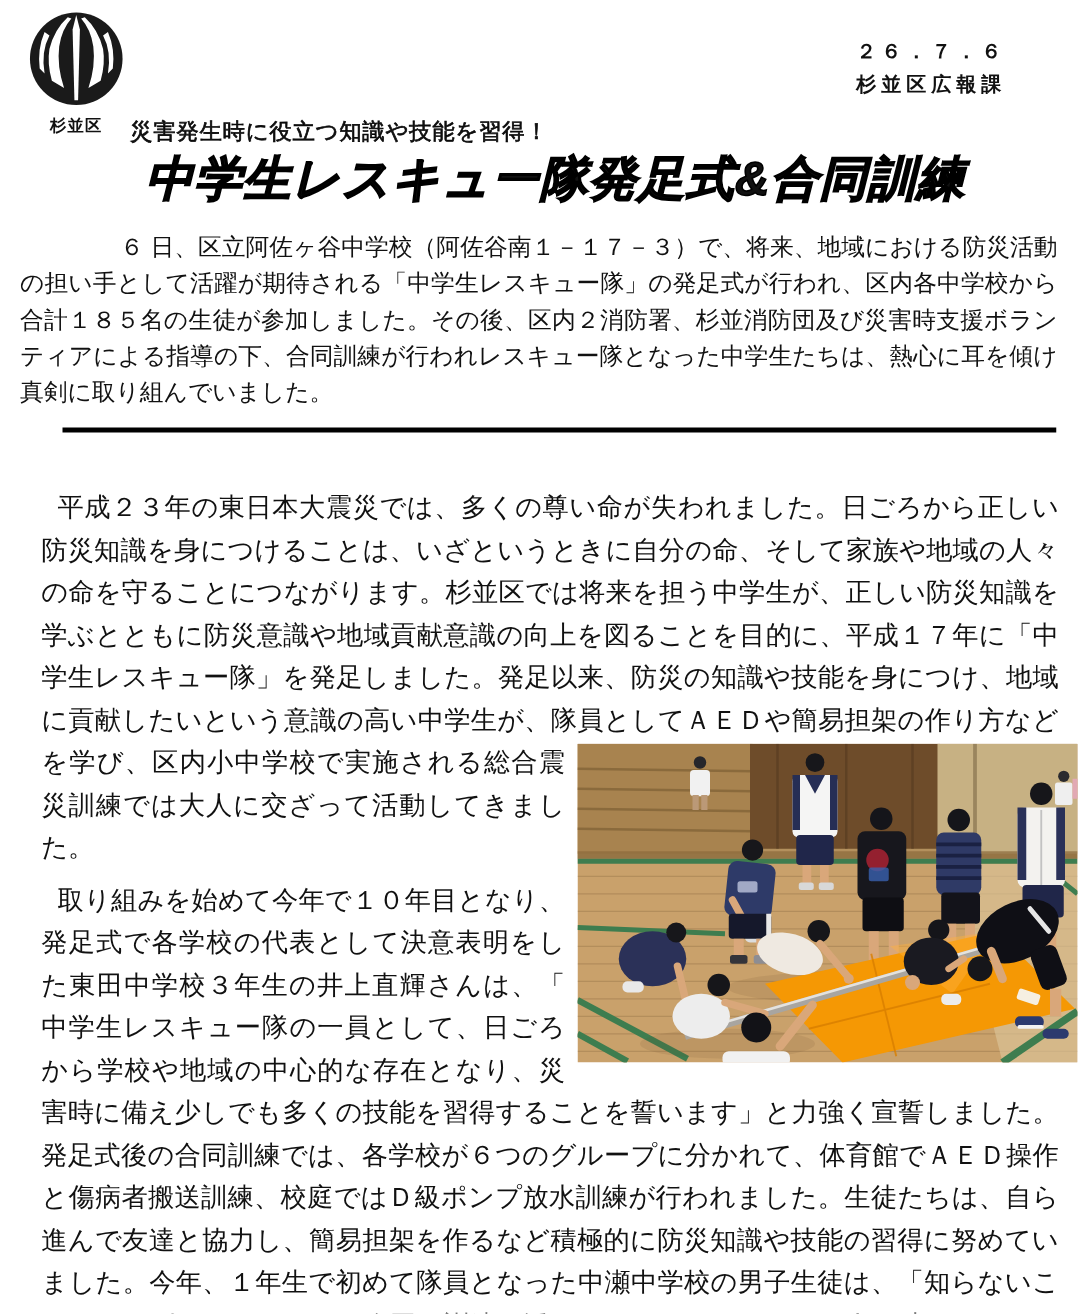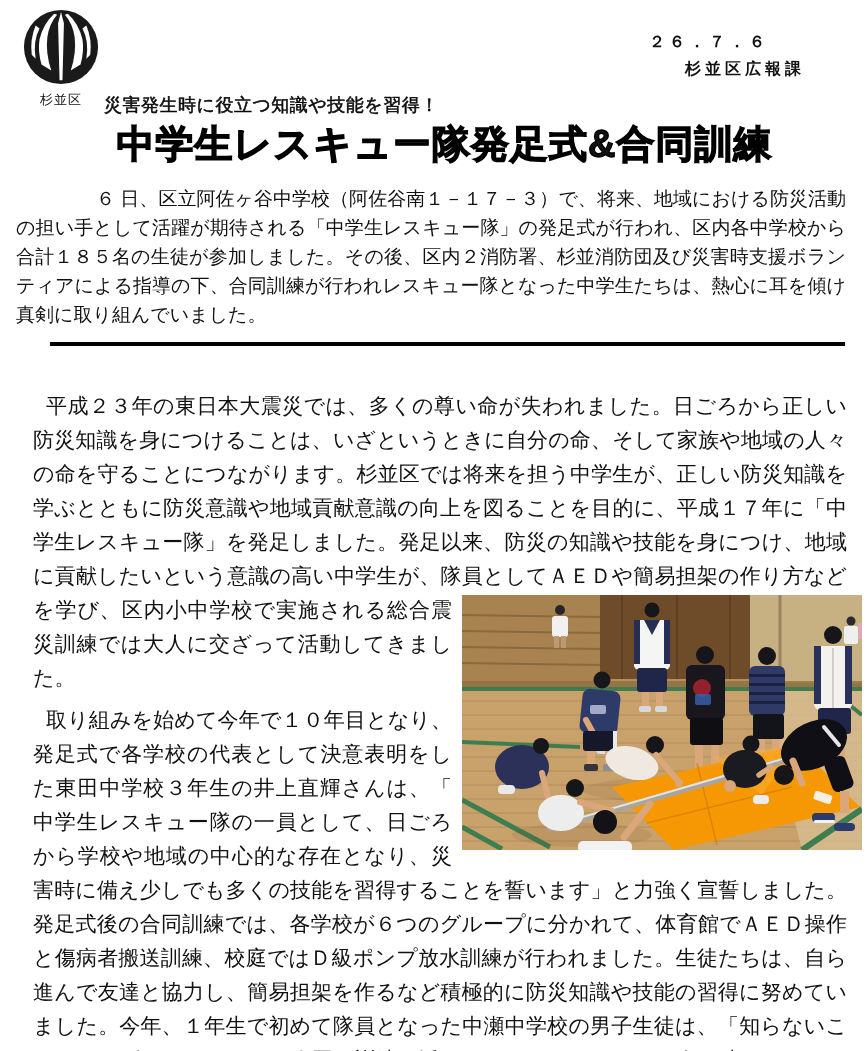--- a/index.html
+++ b/index.html
@@ -4,29 +4,29 @@
 <style>
   * { margin:0; padding:0; box-sizing:border-box; }
   html,body { background:#ffffff; }
   .page {
     position:relative; width:867px; height:1051px; margin:0 auto;
     background:#ffffff; color:#111; overflow:hidden;
     font-family:"Liberation Sans","DejaVu Sans",sans-serif;
   }
   
   .logo-block { position:absolute; left:22px; top:8px; width:78px; text-align:center; }
-  .logo-label { font-size:13px; font-weight:400; letter-spacing:1px; margin-top:1px; }
+  .logo-label { font-size:13px; font-weight:700; letter-spacing:1px; margin-top:1px; }
   .date-block { position:absolute; right:62px; top:28px; text-align:left;
                 font-weight:700; font-size:16px; line-height:27px; }
   .date-line  { letter-spacing:4px; }
-  .dept-line  { letter-spacing:4px;margin-left:36px; }
+  .dept-line  { letter-spacing:4px; }
   .subtitle { position:absolute; left:104px; top:93px; font-size:18px; font-weight:400;
               -webkit-text-stroke:0.5px #000; letter-spacing:0.5px; }
   .title { position:absolute; left:0; right:0; top:121px; padding-left:22px; text-align:center;
-           font-size:38px; line-height:46px; font-weight:900; letter-spacing:1px;
+           font-size:38px; line-height:46px; font-weight:900; letter-spacing:1px;font-style:italic;
            -webkit-text-stroke:1.3px #000; }
   
   .lead { position:absolute; left:16px; top:184px; width:830px;
           font-size:19px; line-height:29px; text-align:justify;
           text-indent:80px; line-break:anywhere; }
   .divider { position:absolute; left:50px; top:342px; width:795px; height:4px; background:#000; }
   
   .article { position:absolute; left:33px; top:364px; width:814px;
              font-family:"Liberation Serif","DejaVu Serif",serif;
              font-size:21px; line-height:34px; text-align:justify; line-break:anywhere; }

